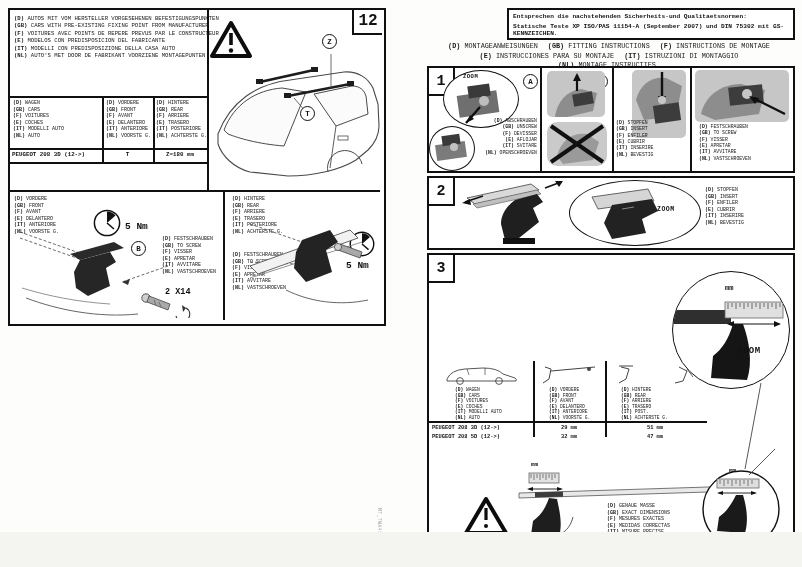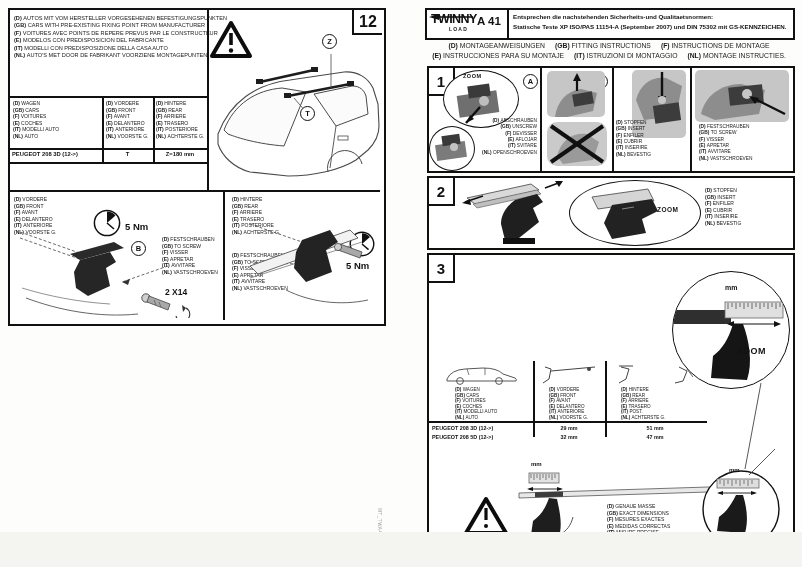--- a/index.html
+++ b/index.html
@@ -1,17 +1,17 @@
 <!DOCTYPE html>
 <html><head>
 <meta charset="utf-8">
 <style>
   html,body{margin:0;padding:0;background:#f4f4f1;}
   #stage{position:relative;width:802px;height:532px;background:#fdfdfc;outline:1px solid #ddddd8;
-         font-family:Liberation Sans, sans-serif;color:#121212;overflow:hidden;}
+         font-family:Liberation Mono, monospace;color:#121212;overflow:hidden;}
   .abs{position:absolute;}
   .vl{position:absolute;width:2px;background:#101010;}
   .hl{position:absolute;height:2px;background:#101010;}
   .langlist{position:absolute;font-size:5px;line-height:1.32;color:#1a1a1a;}
   .ll{white-space:nowrap;}
   .ll b{font-weight:bold;}
   .inline-list .ll{display:inline-block;margin:0 5px;}
   .numbox{position:absolute;border:2px solid #101010;background:#fff;font-weight:bold;
           display:flex;align-items:center;justify-content:center;}
   .circle-letter{position:absolute;width:13px;height:13px;border:1.3px solid #111;border-radius:50%;
@@ -178,29 +178,20 @@
       <line x1="0" y1="68" x2="112" y2="32" stroke="#777" stroke-width="0.8"></line>
       <path d="M52,30 L80,20 L88,32 L76,40 L82,62 L56,72 L44,58 L46,42 Z" fill="#232323"></path>
       <polygon points="90,34 112,42 110,48 88,40" fill="#a8a8a8" stroke="#444" stroke-width="0.8"></polygon>
       <circle cx="88" cy="37" r="3.6" fill="#cfcfcf" stroke="#444" stroke-width="0.8"></circle>
       <path d="M36,80 C60,92 90,96 118,90" fill="none" stroke="#666" stroke-width="1"></path>
     </svg>
   </div>
 
   <div class="abs" style="left:377px;top:508px;writing-mode:vertical-rl;font-size:4.5px;color:#999;letter-spacing:0.6px;">MT_TWA41_02_1908</div>
 
-  <div class="abs" style="left:425px;top:8px;width:80px;height:28px;border:2px solid #101010;background:#fff;">
-    <div class="abs bold" style="left:4px;top:2px;font-size:12.5px;letter-spacing:-0.6px;">TWINNY</div>
-    <svg class="abs" style="left:2px;top:4px;" width="46" height="8" viewBox="0 0 46 8">
-      <line x1="8" y1="3" x2="44" y2="3" stroke="#101010" stroke-width="1.6"></line>
-      <polygon points="0,3 10,0 10,6" fill="#101010"></polygon>
-    </svg>
-    <div class="abs bold" style="left:22px;top:16px;font-size:5px;letter-spacing:1.2px;">LOAD</div>
-    <div class="abs bold" style="left:50px;top:5px;font-size:11.5px;">A 41</div>
-  </div>
 
   <div class="abs" style="left:507px;top:8px;width:284px;height:28px;border:2px solid #101010;background:#fff;">
     <div class="abs bold" style="left:4px;top:3px;font-size:6.2px;">Entsprechen die nachstehenden Sicherheits-und Qualitaetsnormen:</div>
     <div class="abs bold" style="left:4px;top:13px;font-size:6.2px;">Statische Teste XP ISO/PAS 11154-A (September 2007) und DIN 75302 mit GS-KENNZEICHEN.</div>
   </div>
 
   <div class="abs ctr inline-list langlist" style="left:425px;top:42px;width:368px;font-size:6.8px;position:absolute;"><div class="ll"><b>(D)</b>&nbsp;MONTAGEANWEISUNGEN</div><div class="ll"><b>(GB)</b>&nbsp;FITTING INSTRUCTIONS</div><div class="ll"><b>(F)</b>&nbsp;INSTRUCTIONS DE MONTAGE</div></div>
   <div class="abs ctr inline-list langlist" style="left:425px;top:52px;width:368px;font-size:6.8px;position:absolute;"><div class="ll"><b>(E)</b>&nbsp;INSTRUCCIONES PARA SU MONTAJE</div><div class="ll"><b>(IT)</b>&nbsp;ISTRUZIONI DI MONTAGGIO</div><div class="ll"><b>(NL)</b>&nbsp;MONTAGE INSTRUCTIES.</div></div>
 
   <div class="abs" style="left:427px;top:66px;width:364px;height:103px;border:2px solid #101010;background:#fff;">

